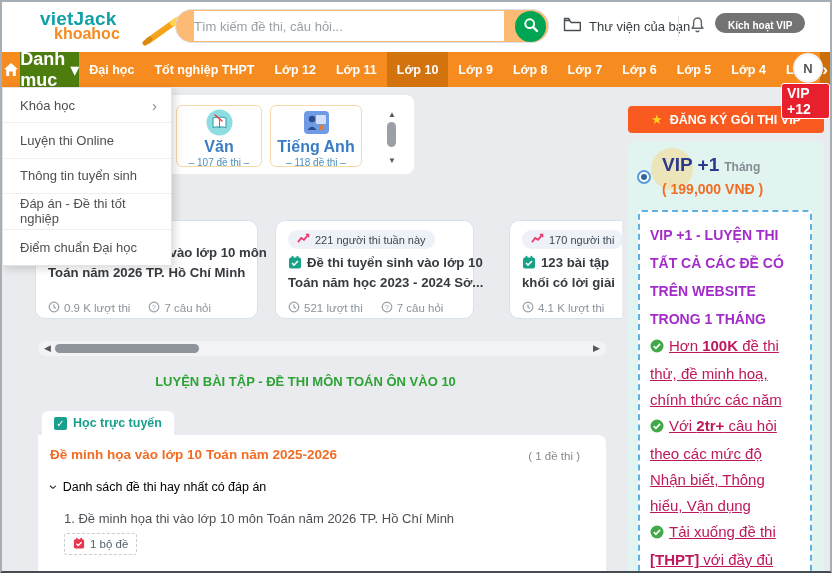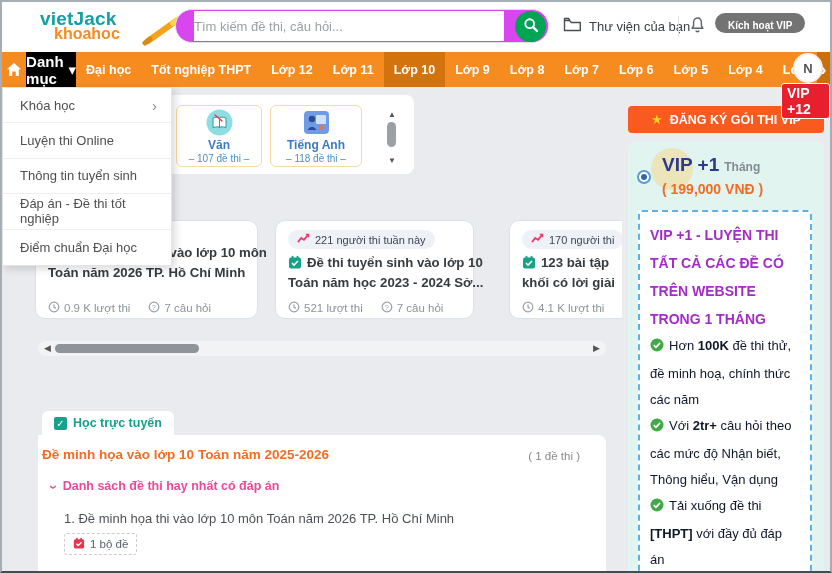--- a/index.html
+++ b/index.html
@@ -7,39 +7,39 @@
   .screen { position:relative; width:832px; height:573px; background:#e9ebef; overflow:hidden;
             border:2px solid #a5adb5; border-bottom-color:#474c52; }
 
   
   .topbar { position:absolute; left:0; top:0; width:828px; height:50px; background:#fff; z-index:5; }
   .brand { position:absolute; left:32px; top:6px; width:130px; height:40px;margin-left:6px; }
   .brand-top { position:absolute; left:0; top:0; font-size:19px; font-weight:bold; color:#12a0a5; letter-spacing:.2px; }
   .brand-bottom { position:absolute; left:14px; top:17px; font-size:16px; font-weight:bold; color:#f68b1f; }
   .pencil { position:absolute; left:102px; top:6px; }
   .searchbox { position:absolute; left:173px; top:7px; width:374px; height:34px; border:1px solid #dcdfe3;
-               border-radius:17px; background:#d946ef; }
+               border-radius:17px; background:#fdba74; }
   .searchbox input { position:absolute; left:18px; top:1px; width:310px; height:30px; border:none; outline:none;
                font-size:13px; color:#444; font-family:inherit; }
   .searchbox input::placeholder { color:#9aa0a6; }
   .search-btn { position:absolute; right:2px; top:1px; width:31px; height:31px; border-radius:50%;
                 background:#00a553; display:flex; align-items:center; justify-content:center; cursor:pointer; }
   .library { position:absolute; left:561px; top:15px; display:flex; align-items:center; gap:7px;
              font-size:13px; color:#3c4043; cursor:pointer; }
   .hdr-divider { position:absolute; left:676px; top:14px; width:1px; height:21px; background:#e0e0e0; }
   .bell { position:absolute; left:687px; top:14px; cursor:pointer; }
   .vip-btn { position:absolute; left:713px; top:11px; height:20px; padding:0 13px; border-radius:13px;
              background:#737373; color:#fff; font-size:10px; font-weight:bold; line-height:26px; cursor:pointer; }
 
   
   .nav { position:absolute; left:0; top:50px; width:828px; height:35px; background:#f68b1f; z-index:5;
          display:flex; align-items:stretch; color:#fff; }
   .nav-home { width:46px; display:flex; align-items:center; justify-content:center; cursor:pointer; }
-  .nav-menu { width:93px; background:#000000; display:flex; align-items:center; justify-content:center;
-              gap:5px; font-size:15px; font-weight:bold; cursor:pointer; }
+  .nav-menu { width:93px; background:#4d7c0f; display:flex; align-items:center; justify-content:center;
+              gap:5px; font-size:18px; font-weight:bold; cursor:pointer; }
   .nav-items { display:flex; align-items:stretch; }
   .nav-item { display:flex; align-items:center; padding:0 10px; font-size:12.5px; font-weight:bold;
               white-space:nowrap; cursor:pointer; }
   .nav-item.active { background:#d2730d; }
   .nav-more { width:25px; background:#cc6f0b; display:flex; align-items:center; justify-content:center;
               font-size:17px; font-weight:bold; cursor:pointer; }
   .avatar { position:absolute; left:791px; top:51px; width:30px; height:30px; border-radius:50%;
             background:#fff; border:2px solid #f0f0f0; color:#555; font-size:13px; font-weight:bold;
             display:flex; align-items:center; justify-content:center; z-index:7; cursor:pointer; }
   .vip12 { position:absolute; left:779px; top:81px; background:#e8202d; border:1px solid #fff; color:#fff;
@@ -53,21 +53,21 @@
              font-size:13px; color:#4f4f4f; border-bottom:1px solid #efefef; cursor:pointer; }
   .dd-item:last-child { border-bottom:none; }
   .dd-arrow { color:#888; font-size:15px; }
 
   
   .subj-panel { position:absolute; left:30px; top:93px; width:382px; height:79px; background:#fff;
                 border-radius:8px; z-index:1; }
   .subj-card { position:absolute; top:10px; height:62px; background:#fff; border:1px solid #f7d9a8;
                border-radius:6px; text-align:center; cursor:pointer; }
   .subj-card .ic { margin-top:3px; }
-  .subj-name { font-size:12px; font-weight:bold; color:#3a7cc4; margin-top:-2px; }
+  .subj-name { font-size:16px; font-weight:bold; color:#3a7cc4; margin-top:-2px; }
   .subj-count { font-size:10px; color:#4a8fbe; margin-top:1px; }
   .vscroll { position:absolute; left:353px; top:15px; width:14px; height:55px; }
   .vscroll .arr { display:block; text-align:center; font-size:8px; color:#555; line-height:9px; cursor:pointer; }
   .vthumb { position:absolute; left:2px; top:12px; width:9px; height:25px; background:#9aa0a6; border-radius:5px; cursor:pointer; }
 
   
   .cards-row { position:absolute; left:0; top:218px; width:620px; height:101px; overflow:hidden; z-index:1; }
   .ecard { position:absolute; top:0; height:99px; background:#fff; border:1px solid #d4e4ee; border-radius:10px; }
   .ebadge { position:absolute; left:12px; top:9px; height:19px; display:flex; align-items:center; gap:5px;
             background:#eef1f8; border-radius:10px; padding:0 9px; font-size:11px; color:#3b4754; white-space:nowrap; }
@@ -86,24 +86,24 @@
   
   .sec-title { position:absolute; left:36px; top:372px; width:535px; text-align:center;
                font-size:13px; font-weight:bold; color:#2ea235; z-index:1; }
   .tab { position:absolute; left:40px; top:409px; height:24px; background:#fff; border-radius:6px 6px 0 0;
          display:flex; align-items:center; gap:6px; padding:0 12px; z-index:1; cursor:pointer; }
   .tab-check { width:13px; height:13px; background:#18a08d; border-radius:2px; color:#fff; font-size:10px;
                line-height:13px; text-align:center; }
   .tab-label { font-size:12.5px; font-weight:bold; color:#18a08d; }
   .panel { position:absolute; left:36px; top:433px; width:568px; height:140px; background:#fff;
            border-radius:0 8px 0 0; z-index:1; }
-  .p-head { position:absolute; left:4px; top:12px; font-size:13.5px; font-weight:bold; color:#f26c24; }
+  .p-head { position:absolute; left:12px; top:12px; font-size:13.5px; font-weight:bold; color:#f26c24; }
   .p-count { position:absolute; right:26px; top:15px; font-size:11.5px; color:#888; }
-  .p-listtitle { position:absolute; left:14px; top:44px; font-size:12.5px; font-weight:bold; color:#ec4899;
-                 display:flex; align-items:flex-start; gap:6px; cursor:pointer; }
+  .p-listtitle { position:absolute; left:14px; top:44px; font-size:12.5px; font-weight:normal; color:#000000;
+                 display:flex; align-items:center; gap:6px; cursor:pointer; }
   .chv-down { display:inline-block; transform:rotate(90deg); font-size:14px; }
   .p-item { position:absolute; left:26px; top:76px; font-size:13px; color:#4d5156; cursor:pointer; }
   .p-badge { position:absolute; left:26px; top:98px; display:flex; align-items:center; gap:5px;
              border:1px dashed #c9ced6; border-radius:3px; padding:3px 8px; font-size:11.5px; color:#57626e; }
 
   
   .cta { position:absolute; left:626px; top:104px; width:196px; height:27px; background:#f85a1f; border-radius:4px;
          display:flex; align-items:center; justify-content:center; gap:7px; color:#fff; font-size:12.5px;
          font-weight:bold; z-index:2; cursor:pointer; }
   .cta .star { color:#ffd21e; font-size:13px; }
@@ -112,21 +112,21 @@
   .radio { position:absolute; left:9px; top:29px; width:14px; height:14px; border-radius:50%;
            border:2px solid #5a9bd8; background:#fff; cursor:pointer; }
   .radio::after { content:""; position:absolute; left:2px; top:2px; width:6px; height:6px; border-radius:50%; background:#32689e; }
   .ycirc { position:absolute; left:23px; top:7px; width:42px; height:42px; border-radius:50%; background:#ece5b9; }
   .plan-name { position:absolute; left:34px; top:13px; font-size:19px; font-weight:bold; color:#2b3a8f; }
   .plan-unit { font-size:12px; font-weight:bold; color:#858b94; margin-left:5px; }
   .plan-price { position:absolute; left:34px; top:40px; font-size:14px; font-weight:bold; color:#f26c24; }
   .vipbox { position:absolute; left:10px; top:69px; width:174px; height:560px; background:#fff;
             border:2px dashed #5fb0e5; border-radius:4px; padding:9px 10px; }
   .vip-title { font-size:14px; font-weight:bold; color:#a32cc8; line-height:28px; }
-  .feat { font-size:13px; color:#0f172a; line-height:26px; }
+  .feat { font-size:15px; color:#be185d; line-height:26px;text-decoration:underline; }
   .feat b { font-weight:bold; }
   .fck { display:inline-block; vertical-align:-2px; margin-right:5px; }
 </style>
 </head>
 <body>
 
 <div class="screen">
 
   <div class="topbar">
     <div class="brand">
@@ -349,20 +349,21 @@
       </div>
     </div>
   </div>
 
   <div class="hscroll">
     <span class="la">◀</span>
     <div class="hthumb"></div>
     <span class="ra">▶</span>
   </div>
 
+  <div class="sec-title">LUYỆN BÀI TẬP - ĐỀ THI MÔN TOÁN ÔN VÀO 10</div>
 
   <div class="tab">
     <span class="tab-check">✓</span>
     <span class="tab-label">Học trực tuyến</span>
   </div>
 
   <div class="panel">
     <div class="p-head">Đề minh họa vào lớp 10 Toán năm 2025-2026</div>
     <div class="p-count">( 1 đề thi )</div>
     <div class="p-listtitle">

